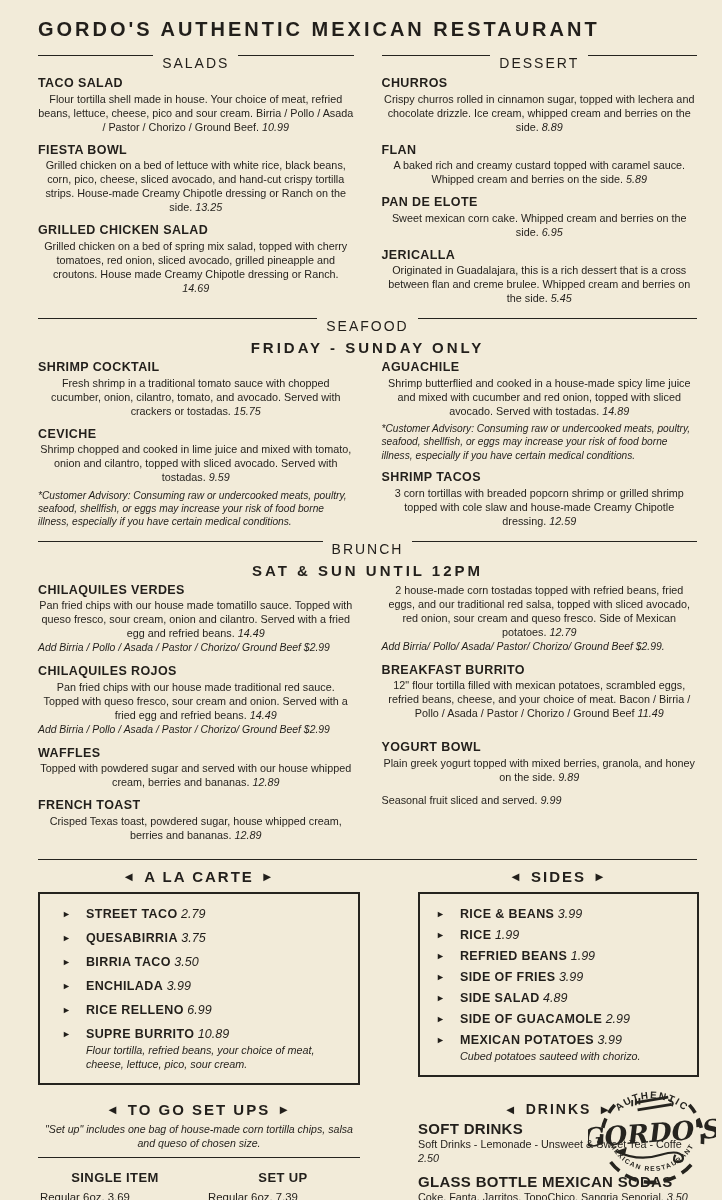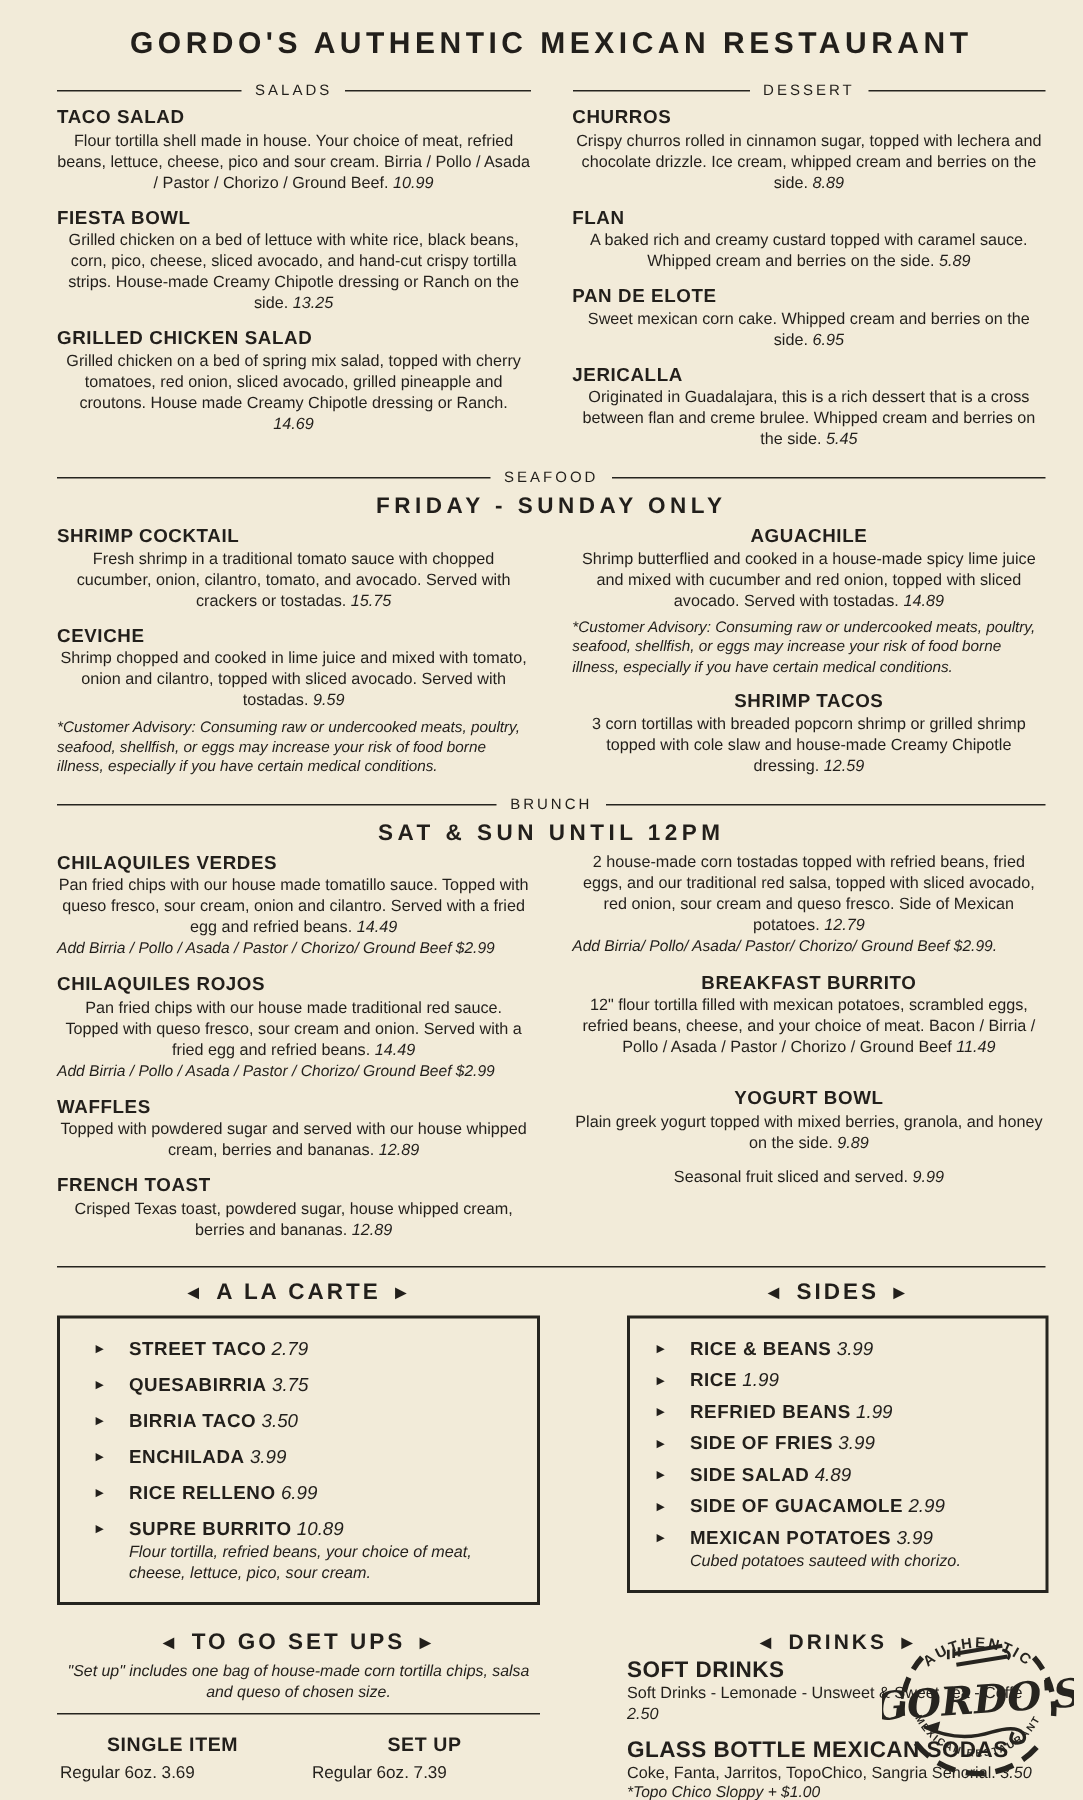--- a/index.html
+++ b/index.html
@@ -6,41 +6,41 @@
   html,body { width:722px; height:1200px; }
   body {
     background:#f2ebd9;
     color:#221f1b;
     font-family:"Liberation Sans", sans-serif;
     position:relative;
     overflow:hidden;
   }
   .page { padding:12px 25px 0 38px; }
   .title {
-    text-align:center; font-weight:bold; font-size:20px;
+    text-align:left; font-weight:bold; font-size:20px;
     letter-spacing:3px; margin:6px 0 10px;
   }
   .cols { display:flex; gap:28px; }
   .col { flex:1; min-width:0; }
   .rule-header {
-    display:flex; align-items:center; gap:9px;
-    font-size:10px; letter-spacing:2px; margin:4px 0 5px; font-weight:normal;
+    display:flex; align-items:flex-start; gap:9px;
+    font-size:14px; letter-spacing:2px; margin:4px 0 5px; font-weight:normal;
   }
   .rule-header::before, .rule-header::after { content:""; flex:1; border-top:1.6px solid #26241f; }
   .subtitle {
     text-align:center; font-weight:bold; font-size:15px;
     letter-spacing:3px; margin:0 0 4px;
   }
   .item { margin-bottom:9px; }
   .iname { font-size:12.5px; font-weight:bold; letter-spacing:0.4px; margin-bottom:1.5px; }
   .idesc { font-size:10.8px; line-height:1.3;text-align:center; }
   .price { font-style:italic; }
   .add { font-size:10.4px; font-style:italic; line-height:1.32; margin-top:1px; }
   .advisory { font-size:10.2px; font-style:italic; line-height:1.32; margin:1px 0 8px; }
-  .r { text-align:center; }
+  .r { text-align:left; }
   .mt { margin-top:20px; }
   .arrow-header {
     display:flex; justify-content:center; align-items:center; gap:7px;
     font-size:15px; font-weight:bold; letter-spacing:2px; margin:6px 0 7px;
   }
   .arrow-header .arr { font-size:13px; }
   .box {
     border:2px solid #26241f; padding:13px 10px 12px 22px;
     display:flex; flex-direction:column; gap:10px; min-height:152px;
   }

